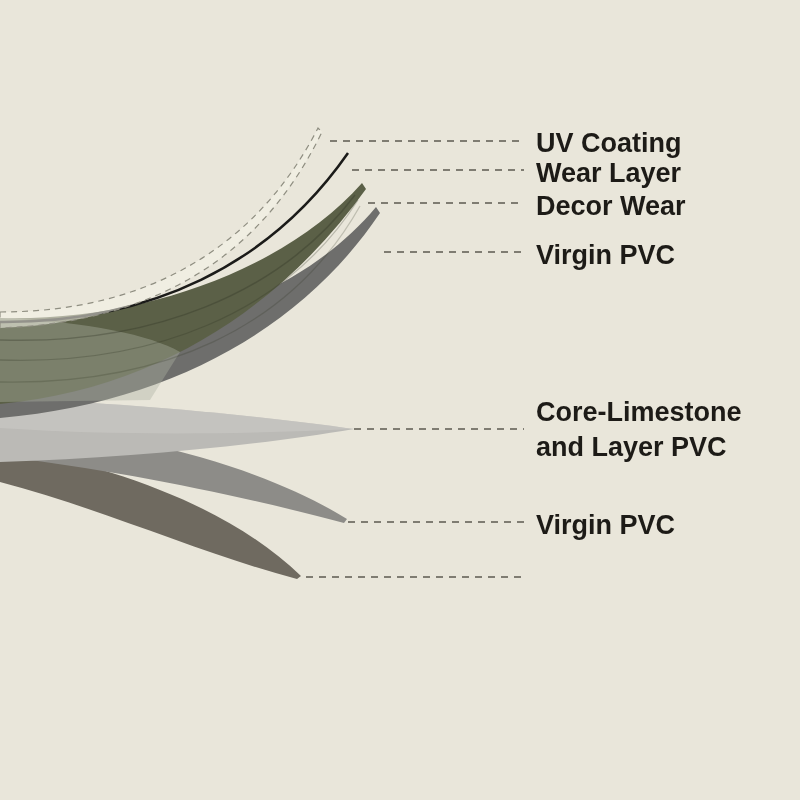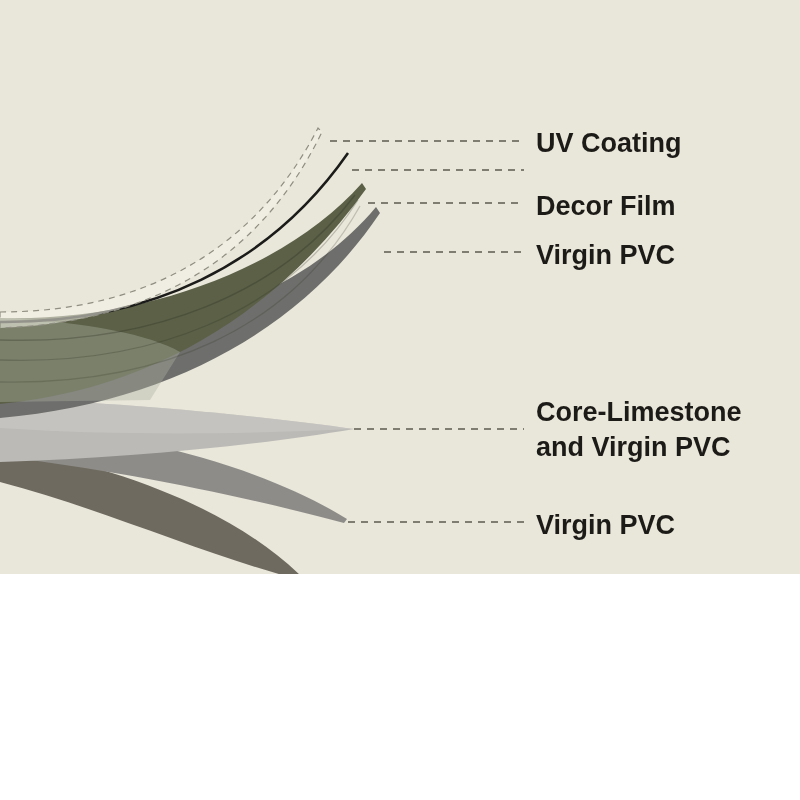--- a/index.html
+++ b/index.html
@@ -1,19 +1,19 @@
 <!DOCTYPE html>
 <html><head>
 <meta charset="utf-8">
 <style>
   html,body{margin:0;padding:0;}
   body{font-family:"Liberation Sans", sans-serif;}
   .stage{
     position:relative;
-    width:800px;height:574px;
+    width:800px;height:800px;
     background:#e9e6da;
     overflow:hidden;
   }
   .stage svg{position:absolute;left:0;top:0;}
   .layer-label{
     position:absolute;
     left:536px;
     font-size:27px;
     font-weight:600;
     color:#1d1b17;
@@ -51,18 +51,19 @@
     <line x1="330" y1="141" x2="524" y2="141" stroke-width="1.6" stroke-dasharray="7 6" stroke="#5c5a50"></line>
     <line x1="352" y1="170" x2="524" y2="170" stroke-width="1.6" stroke-dasharray="7 6" stroke="#5c5a50"></line>
     <line x1="368" y1="203" x2="524" y2="203" stroke-width="1.6" stroke-dasharray="7 6" stroke="#5c5a50"></line>
     <line x1="384" y1="252" x2="524" y2="252" stroke-width="1.6" stroke-dasharray="7 6" stroke="#5c5a50"></line>
     <line x1="354" y1="429" x2="524" y2="429" stroke-width="1.6" stroke-dasharray="7 6" stroke="#5c5a50"></line>
     <line x1="348" y1="522" x2="524" y2="522" stroke-width="1.6" stroke-dasharray="7 6" stroke="#5c5a50"></line>
     <line x1="306" y1="577" x2="524" y2="577" stroke-width="1.6" stroke-dasharray="7 6" stroke="#5c5a50"></line>
   </svg>
 
   <div class="layer-label" style="top:126px">UV Coating</div>
-  <div class="layer-label" style="top:189px">Decor Film</div>
+  <div class="layer-label" style="top:156px">Wear Layer</div>
+  <div class="layer-label" style="top:189px">Decor Wear</div>
   <div class="layer-label" style="top:238px">Virgin PVC</div>
-  <div class="layer-label wrap" style="top:395px">Core-Limestone and Virgin PVC</div>
+  <div class="layer-label wrap" style="top:395px">Core-Limestone and Layer PVC</div>
   <div class="layer-label" style="top:508px">Virgin PVC</div>
 
 </div>
 
 </body></html>

